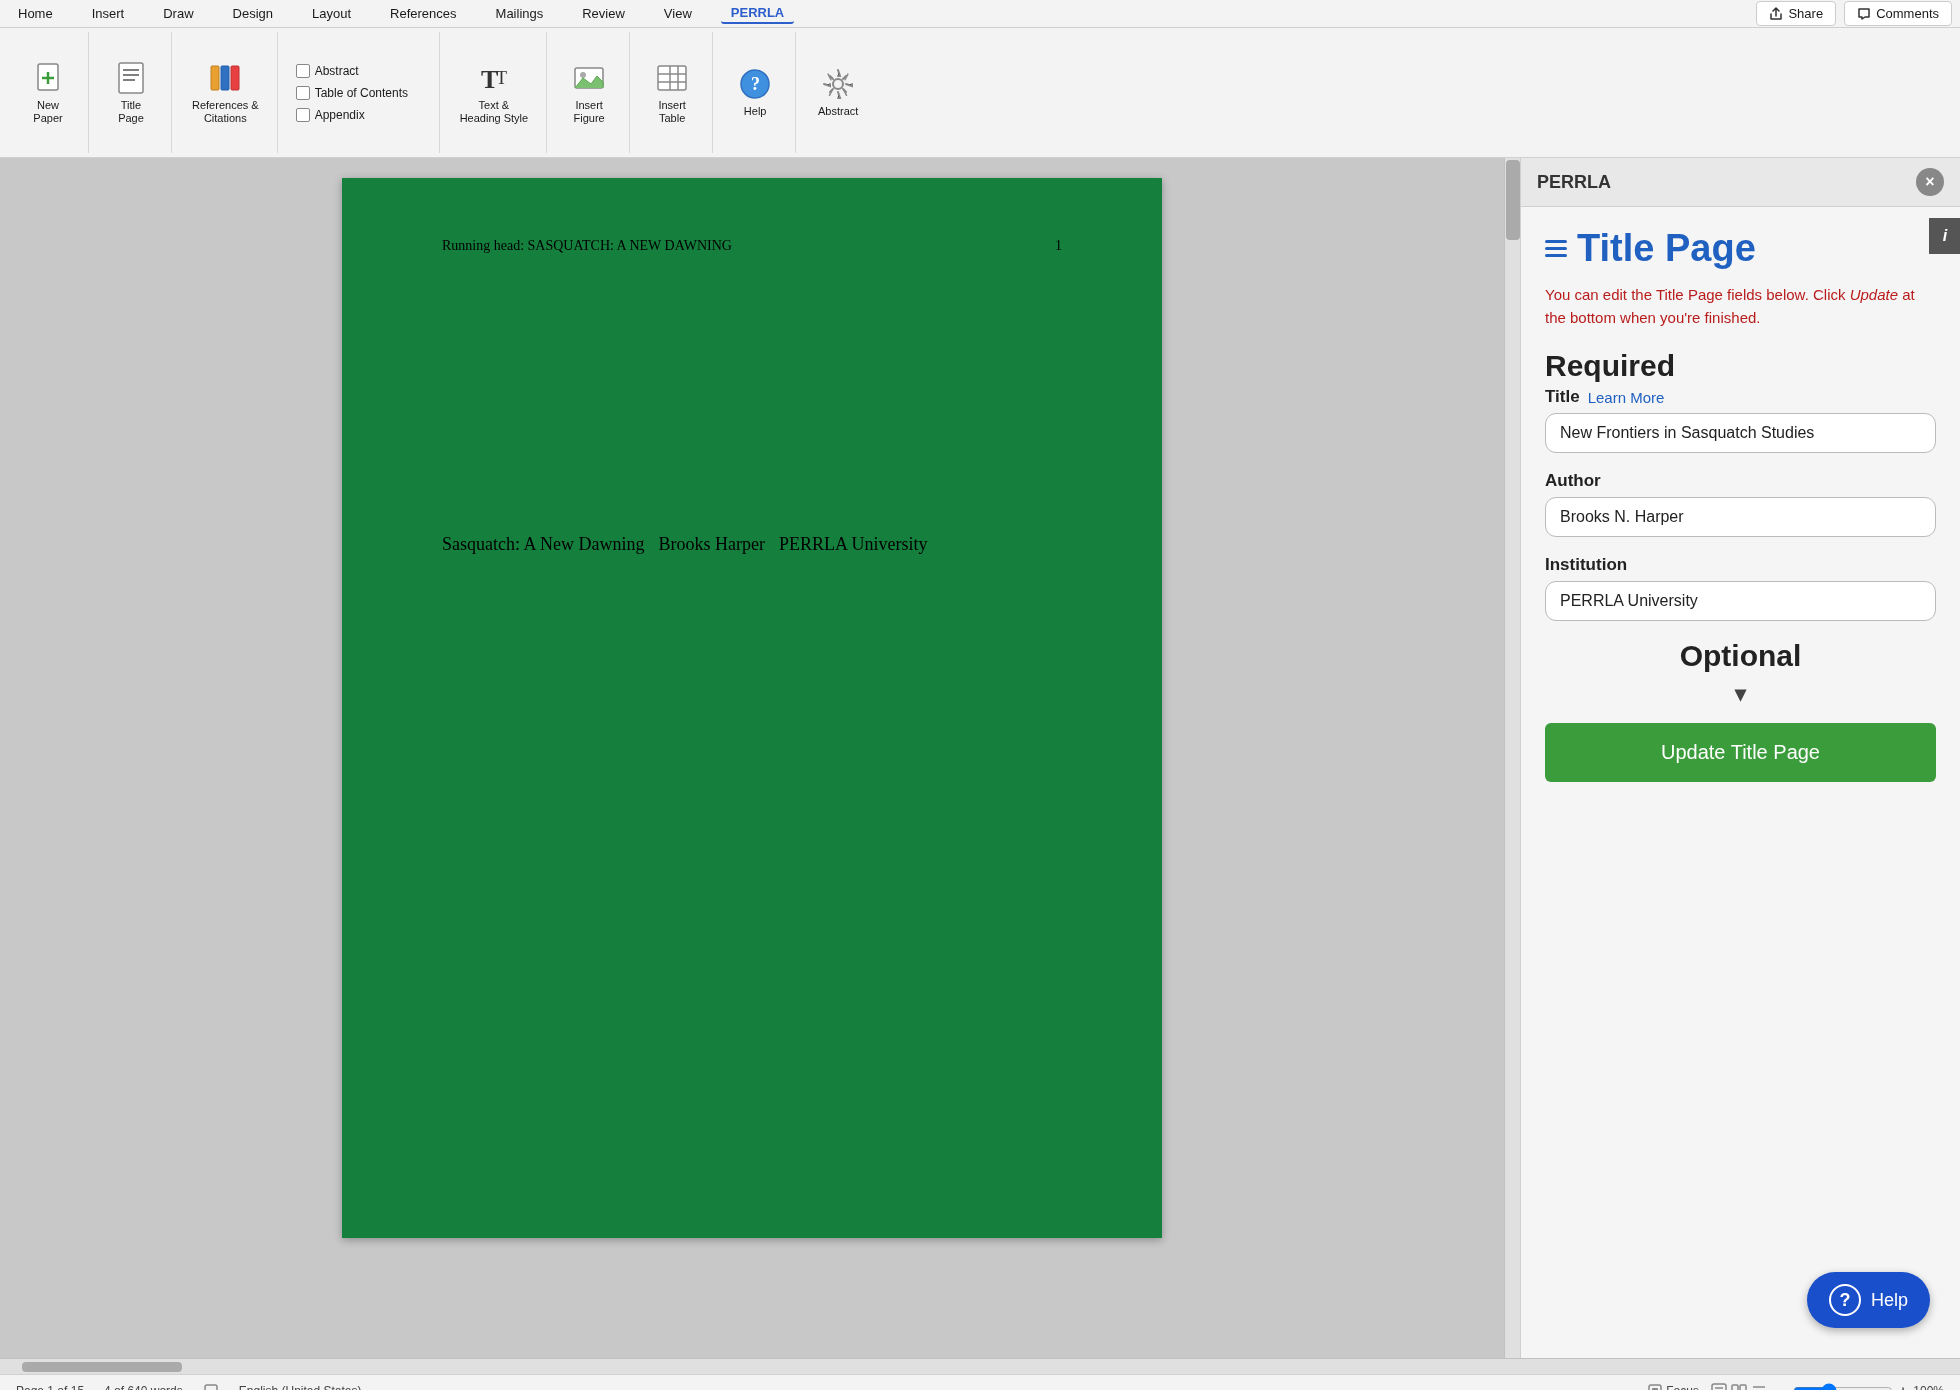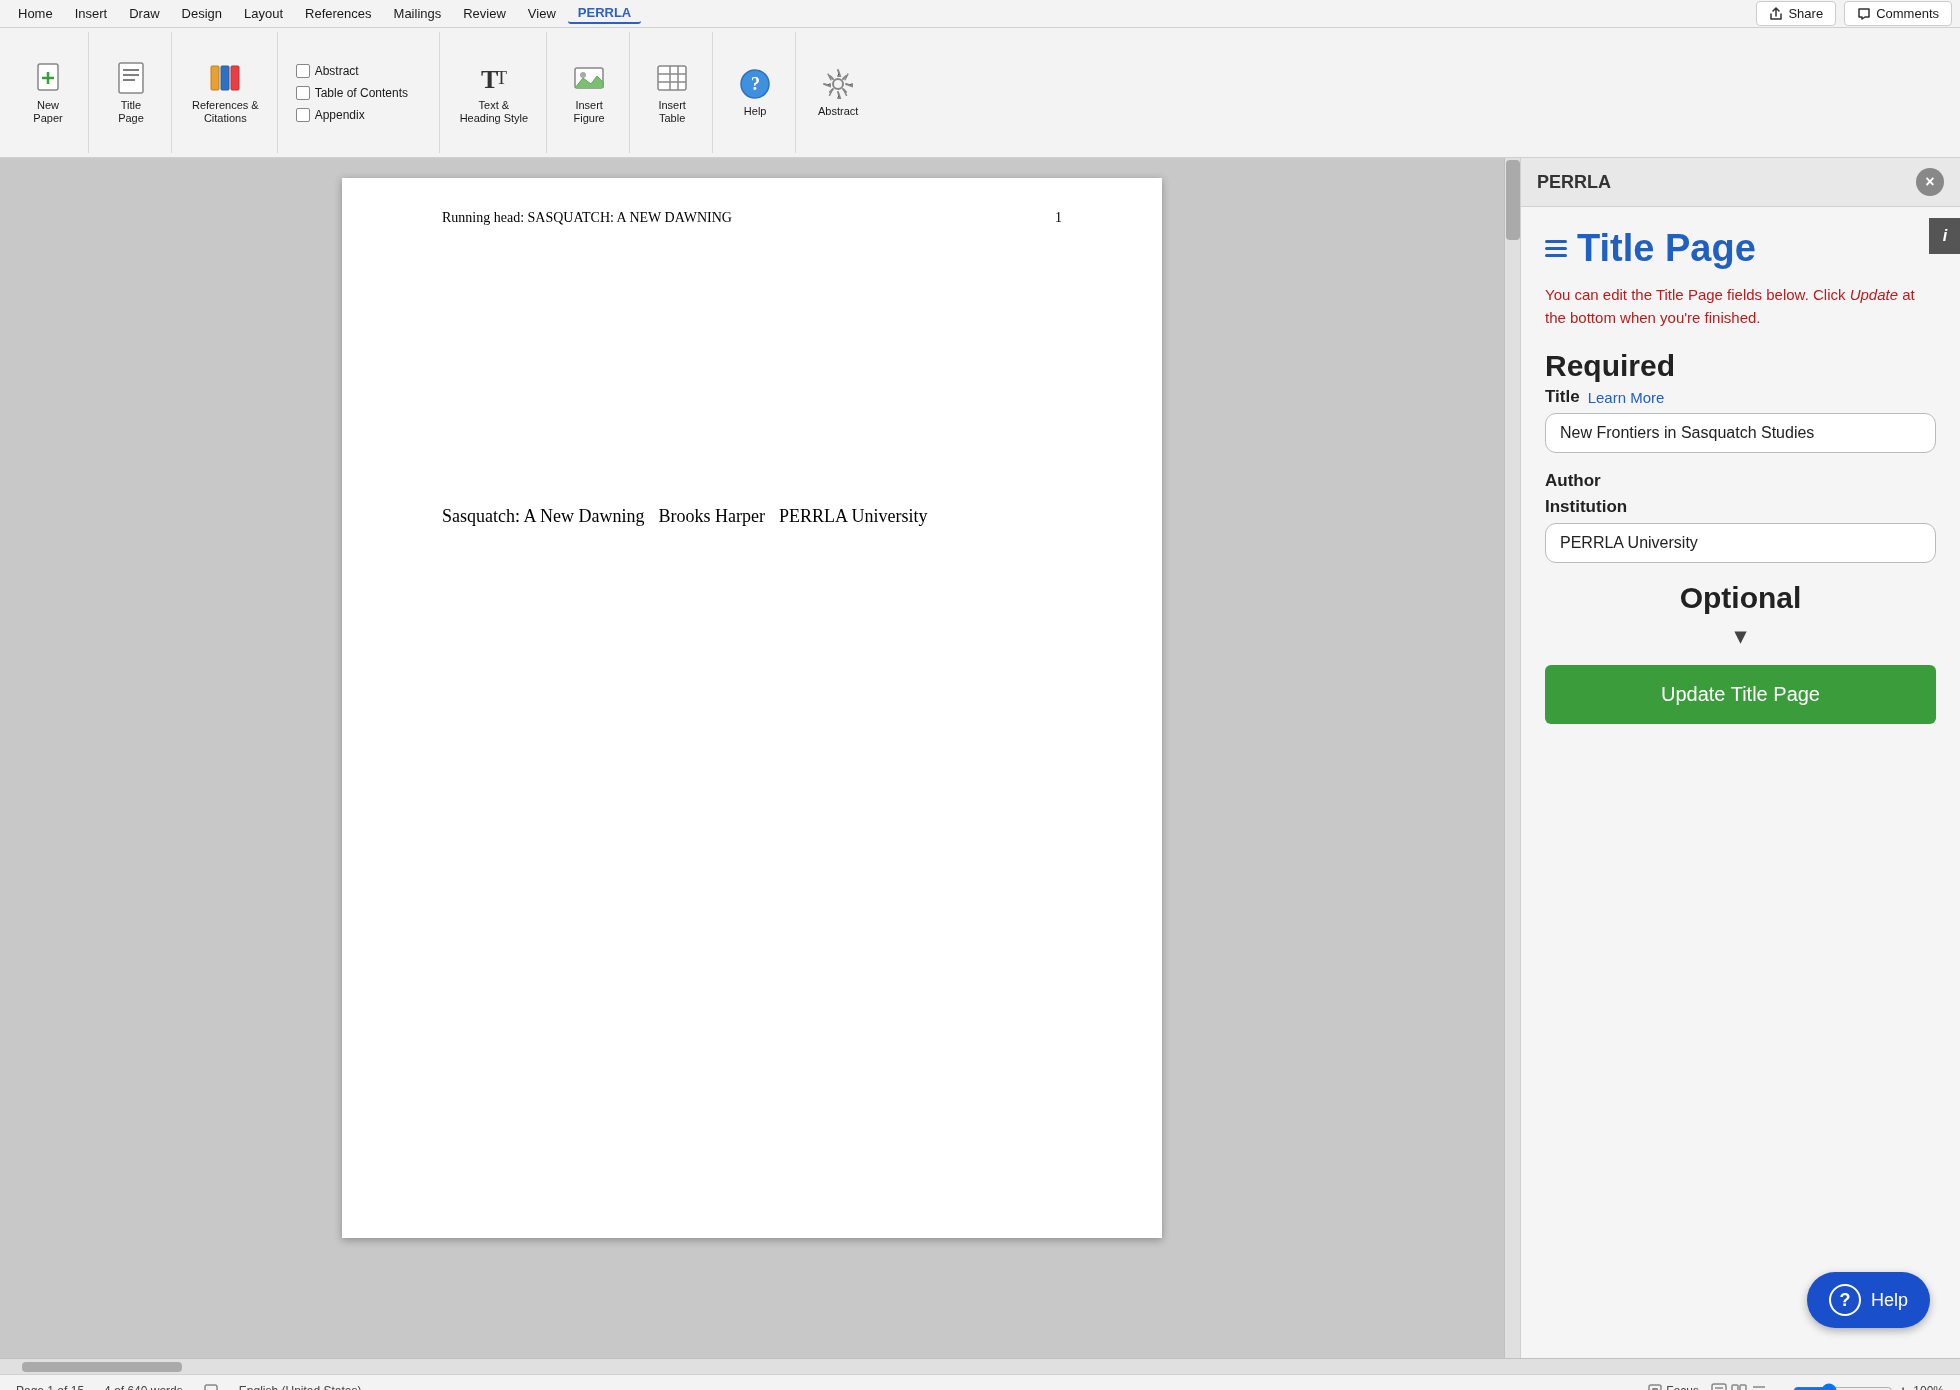--- a/index.html
+++ b/index.html
@@ -2,21 +2,21 @@
 <html><head>
   <meta charset="utf-8">
   <style>
     * { box-sizing: border-box; margin: 0; padding: 0; }
     body { font-family: -apple-system, BlinkMacSystemFont, 'Segoe UI', Arial, sans-serif; background: #f0f0f0; width: 1960px; height: 1390px; overflow: hidden; }
 
     
     .menubar {
       display: flex; align-items: center;
       background: #f3f3f3; border-bottom: 1px solid #d0d0d0;
-      height: 28px; padding: 0 8px; gap: 2px;
+      height: 28px; padding: 0 8px; gap: 19px;
     }
     .menubar-item {
       font-size: 13px; padding: 2px 10px; cursor: pointer; border-radius: 3px;
       color: #1a1a1a;
     }
     .menubar-item.active { color: #2c5ecc; font-weight: 600; border-bottom: 2px solid #2c5ecc; }
 
     
     .ribbon {
       background: #f3f3f3; border-bottom: 1px solid #d0d0d0;
@@ -48,22 +48,22 @@
     
     .main-area {
       display: flex; height: calc(1390px - 28px - 130px - 32px);
     }
 
     
     .doc-area {
       flex: 1; background: #c8c8c8; overflow: auto; padding: 20px; display: flex; flex-direction: column; align-items: center;
     }
     .doc-page {
-      background: #ffffff; width: 820px; min-height: 1060px; box-shadow: 0 2px 8px rgba(0,0,0,0.3);
-      padding: 32px 100px; position: relative; font-family: 'Times New Roman', Times, serif;
+      background: #15803d; width: 820px; min-height: 1060px; box-shadow: 0 2px 8px rgba(0,0,0,0.3);
+      padding: 60px 100px; position: relative; font-family: 'Times New Roman', Times, serif;
     }
     .doc-running-head { font-size: 14px; display: flex; justify-content: space-between; margin-bottom: 0; }
     .doc-page-num { font-size: 14px; }
     .doc-body { display: flex; flex-direction: row; align-items: center; margin-top: 280px; gap: 14px; }
     .doc-title { font-size: 18px; text-align: center; }
     .doc-author { font-size: 18px; text-align: center; }
     .doc-institution { font-size: 18px; text-align: center; }
 
     
     .doc-scrollbar {
@@ -357,20 +357,21 @@
 
       <div class="section-heading">Required</div>
 
       <div class="field-label">
         <span>Title</span>
         <span class="learn-more">Learn More</span>
       </div>
       <input class="field-input" type="text" value="New Frontiers in Sasquatch Studies" style="">
 
       <div class="field-label">Author</div>
+      <input class="field-input" type="text" value="Brooks N. Harper" style="">
 
       <div class="field-label">Institution</div>
       <input class="field-input" type="text" value="PERRLA University" style="">
 
       <div class="optional-heading">
         <span>Optional</span>
         <span class="optional-chevron">▾</span>
       </div>
 
       <button class="update-btn">Update Title Page</button>

